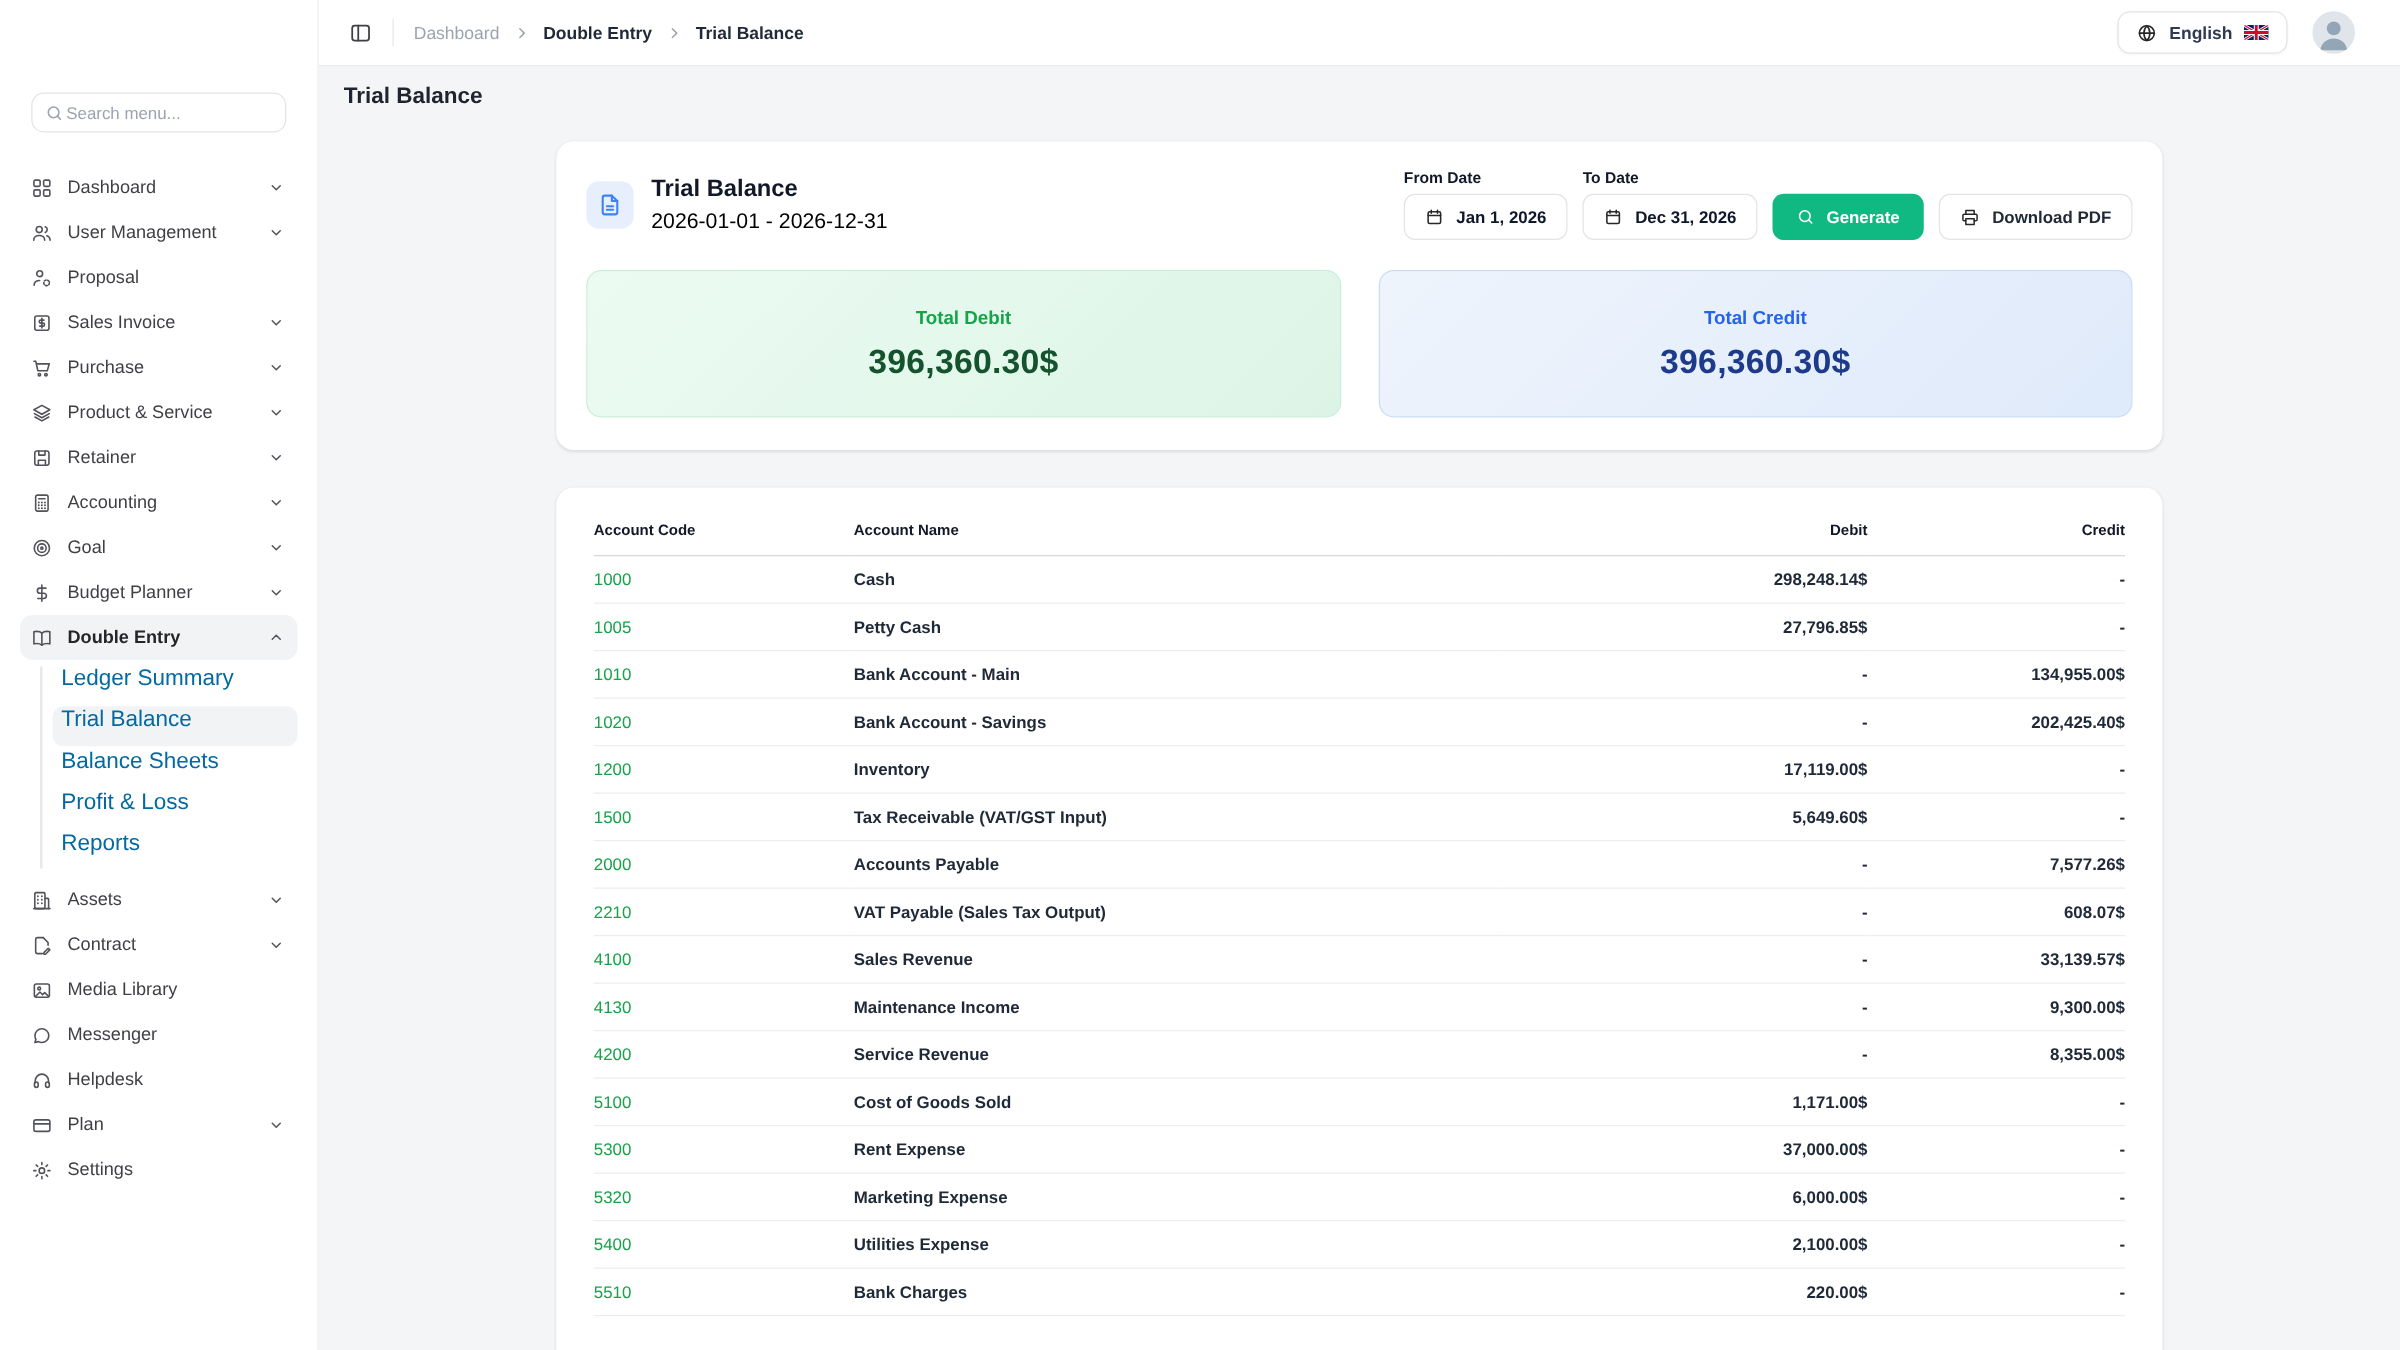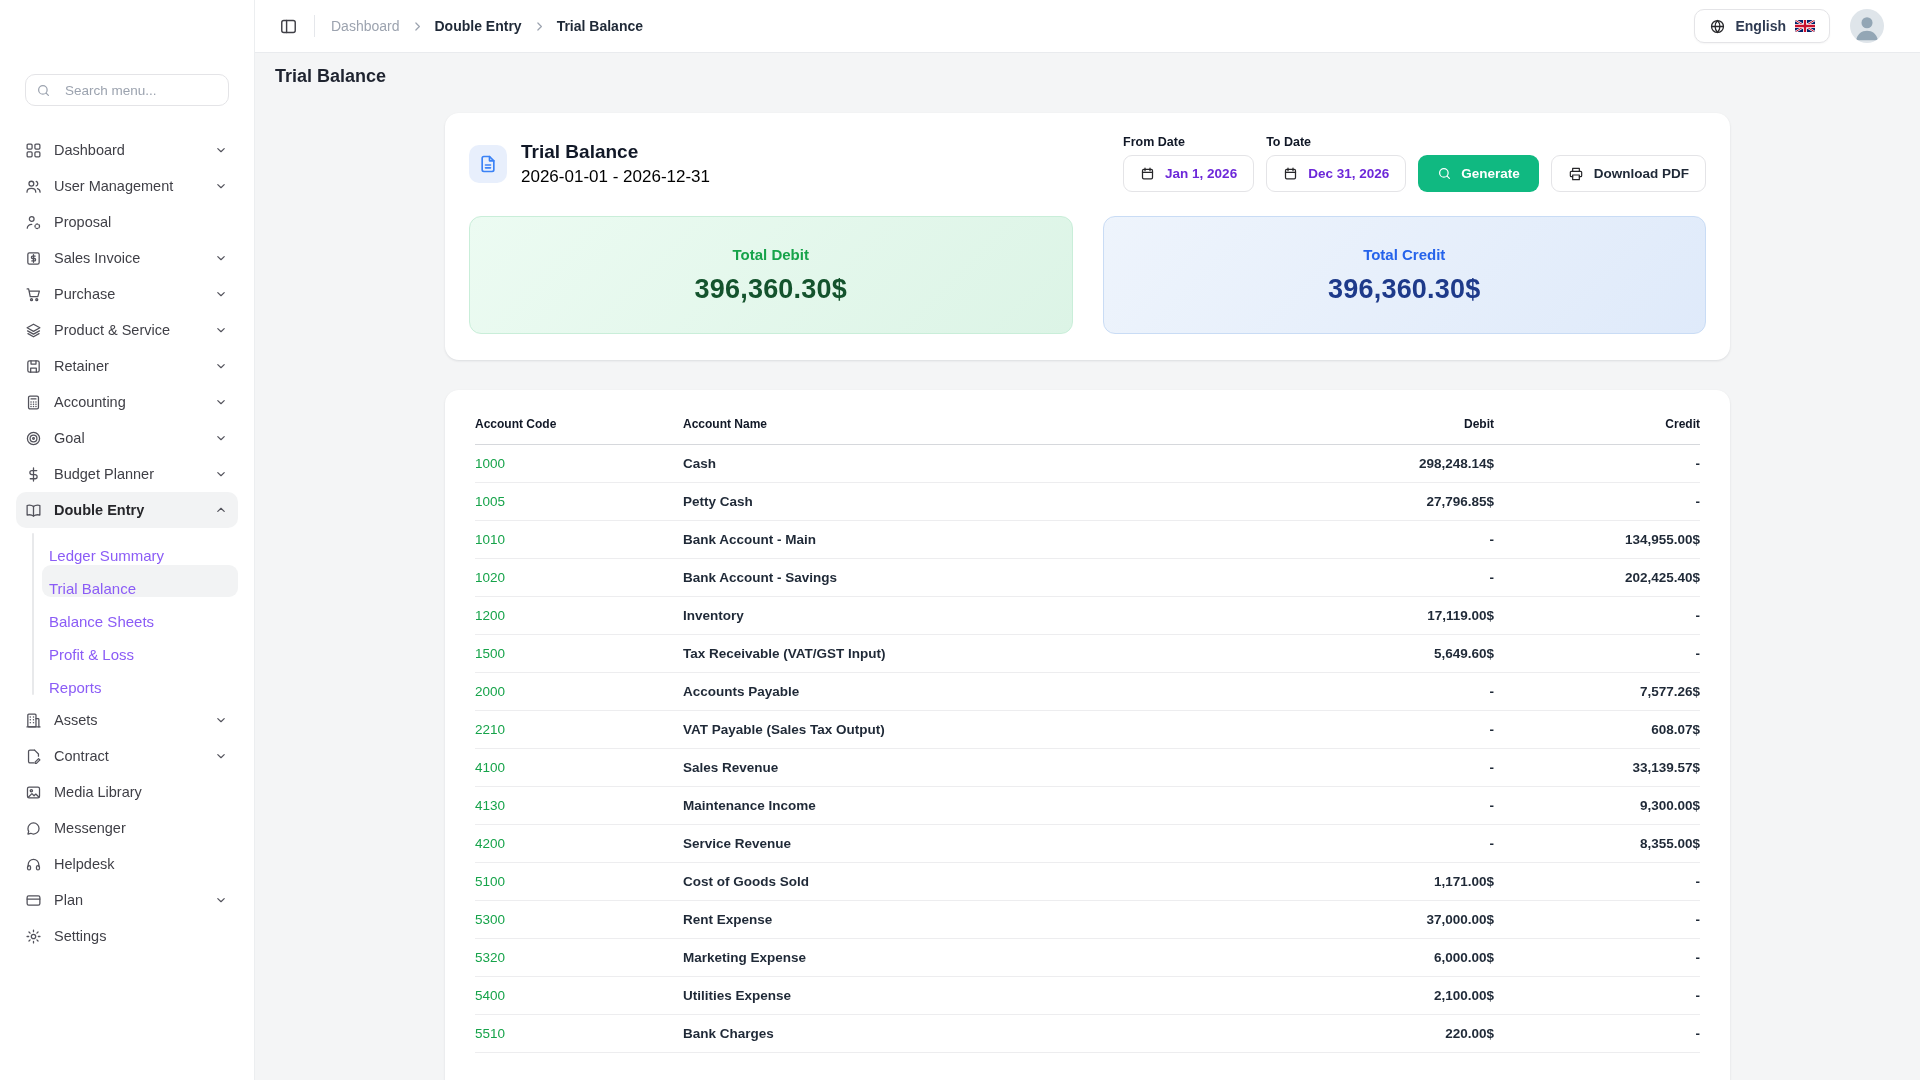--- a/index.html
+++ b/index.html
@@ -6,36 +6,36 @@
   html,body { margin:0; padding:0; }
   body {
     width:1920px; height:1080px; overflow:hidden;
     font-family:"Liberation Sans", sans-serif;
     background:#f4f5f6; color:#27272a;
   }
   .app { display:flex; width:100%; height:100%; }
 
   
   .sidebar { width:255px; min-width:255px; background:#fff; border-right:1px solid #eceef0; padding-top:74px; height:100%; overflow:hidden; }
-  .search-box { margin:0 25px 26px; height:32px; border:1px solid #e4e4e7; border-radius:10px; display:flex; align-items:center; gap:12px; padding:0 10px; color:#9ca3af; background:#fff; }
+  .search-box { margin:0 25px 26px; height:32px; border:1px solid #e4e4e7; border-radius:10px; display:flex; align-items:center; gap:0; padding:0 10px; color:#9ca3af; background:#fff; }
   .search-box .s-icon { display:flex; } .search-box .s-icon svg { width:15px; height:15px; }
   .search-box input { border:0; outline:0; font:inherit; font-size:13.5px; color:#3f3f46; width:100%; background:transparent; }
   .search-box input::placeholder { color:#9ca3af; }
 
   .nav-item { height:36px; display:flex; align-items:center; gap:12px; margin:0 16px; padding:0 10px 0 9px; border-radius:10px; font-size:14.5px; font-weight:500; color:#3f3f46; cursor:pointer; }
   .nav-item .ni-icon { width:17px; height:17px; color:#52525b; flex:none; display:flex; }
   .nav-item .ni-icon svg { width:17px; height:17px; }
   .nav-item .ni-label { flex:1; white-space:nowrap; overflow:hidden; }
   .nav-item .ni-chev { width:14px; height:14px; color:#52525b; display:flex; }
   .nav-item .ni-chev svg { width:14px; height:14px; }
   .nav-item.active { background:#f2f3f4; font-weight:700; color:#26262a; }
 
   .submenu { position:relative; padding:3px 0 5px; }
   .submenu:before { content:""; position:absolute; left:32px; top:5px; bottom:7px; width:2px; background:#e8e9eb; border-radius:2px; }
-  .sub-item { height:32px; display:flex; align-items:flex-end; margin:1px 16px 1px 42px; padding:0 10px 0 7px; border-radius:9px; font-size:15px; font-weight:500; color:#8b5cf6; cursor:pointer; }
+  .sub-item { height:32px; display:flex; align-items:flex-start; margin:1px 16px 1px 42px; padding:0 10px 0 7px; border-radius:9px; font-size:18px; font-weight:500; color:#0369a1; cursor:pointer; }
   .sub-item.active { background:#f2f3f4; }
 
   
   .main { flex:1; display:flex; flex-direction:column; min-width:0; }
   .topbar { height:53px; background:#fff; border-bottom:1px solid #e9ebee; display:flex; align-items:center; padding:0 36px 0 20px; flex:none; }
   .panel-btn { width:26px; height:26px; border:0; background:none; color:#3f3f46; display:flex; align-items:center; justify-content:center; cursor:pointer; padding:0; }
   .panel-btn svg { width:19px; height:19px; }
   .tb-divider { width:1px; height:22px; background:#e5e7eb; margin:0 16px 0 13px; }
   .breadcrumb { display:flex; align-items:center; gap:11px; font-size:14px; }
   .bc-root { color:#9ca3af; font-weight:500; cursor:pointer; }
@@ -59,21 +59,21 @@
   .hc-top { display:flex; align-items:center; justify-content:space-between; }
   .hc-left { display:flex; align-items:center; gap:14px; }
   .doc-badge { width:38px; height:38px; border-radius:10px; background:#e8effc; color:#3b82f6; display:flex; align-items:center; justify-content:center; }
   .doc-badge svg { width:20px; height:20px; }
   .hc-title { font-size:19px; font-weight:700; color:#111827; }
   .hc-sub { font-size:17px; color:#000000; margin-top:4px; }
   .hc-controls { display:flex; align-items:flex-end; gap:12px; }
   .ctrl { display:flex; flex-direction:column; gap:6px; }
   .ctrl-label { font-size:12.5px; font-weight:700; color:#111827; }
   .btn { height:37px; display:flex; align-items:center; gap:10px; border-radius:9px; font-size:13.5px; cursor:pointer; font-family:inherit; }
-  .date-btn { padding:0 16px; background:#fff; border:1px solid #e4e4e7; font-weight:600; color:#6d28d9; }
+  .date-btn { padding:0 16px; background:#fff; border:1px solid #e4e4e7; font-weight:600; color:#0f172a; }
   .date-btn .b-icon, .dl-btn .b-icon, .gen-btn .b-icon { display:flex; }
   .date-btn svg { width:15px; height:15px; color:#27272a; }
   .gen-btn { padding:0 19px; background:var(--accent,#10b981); border:0; color:#fff; font-weight:700; gap:9px;justify-content:space-between; }
   .gen-btn svg { width:15px; height:15px; }
   .dl-btn { padding:0 16px; background:#fff; border:1px solid #e4e4e7; font-weight:600; color:#1f2937; }
   .dl-btn svg { width:16px; height:16px; color:#27272a; }
 
   .totals { display:flex; gap:30px; margin-top:24px; }
   .total-card { flex:1; height:118px; border-radius:12px; display:flex; flex-direction:column; align-items:center; justify-content:center; gap:11px; }
   .total-card.green { background:linear-gradient(135deg,#ecfbf2,#dcf4e6); border:1px solid #c9eed9; }

